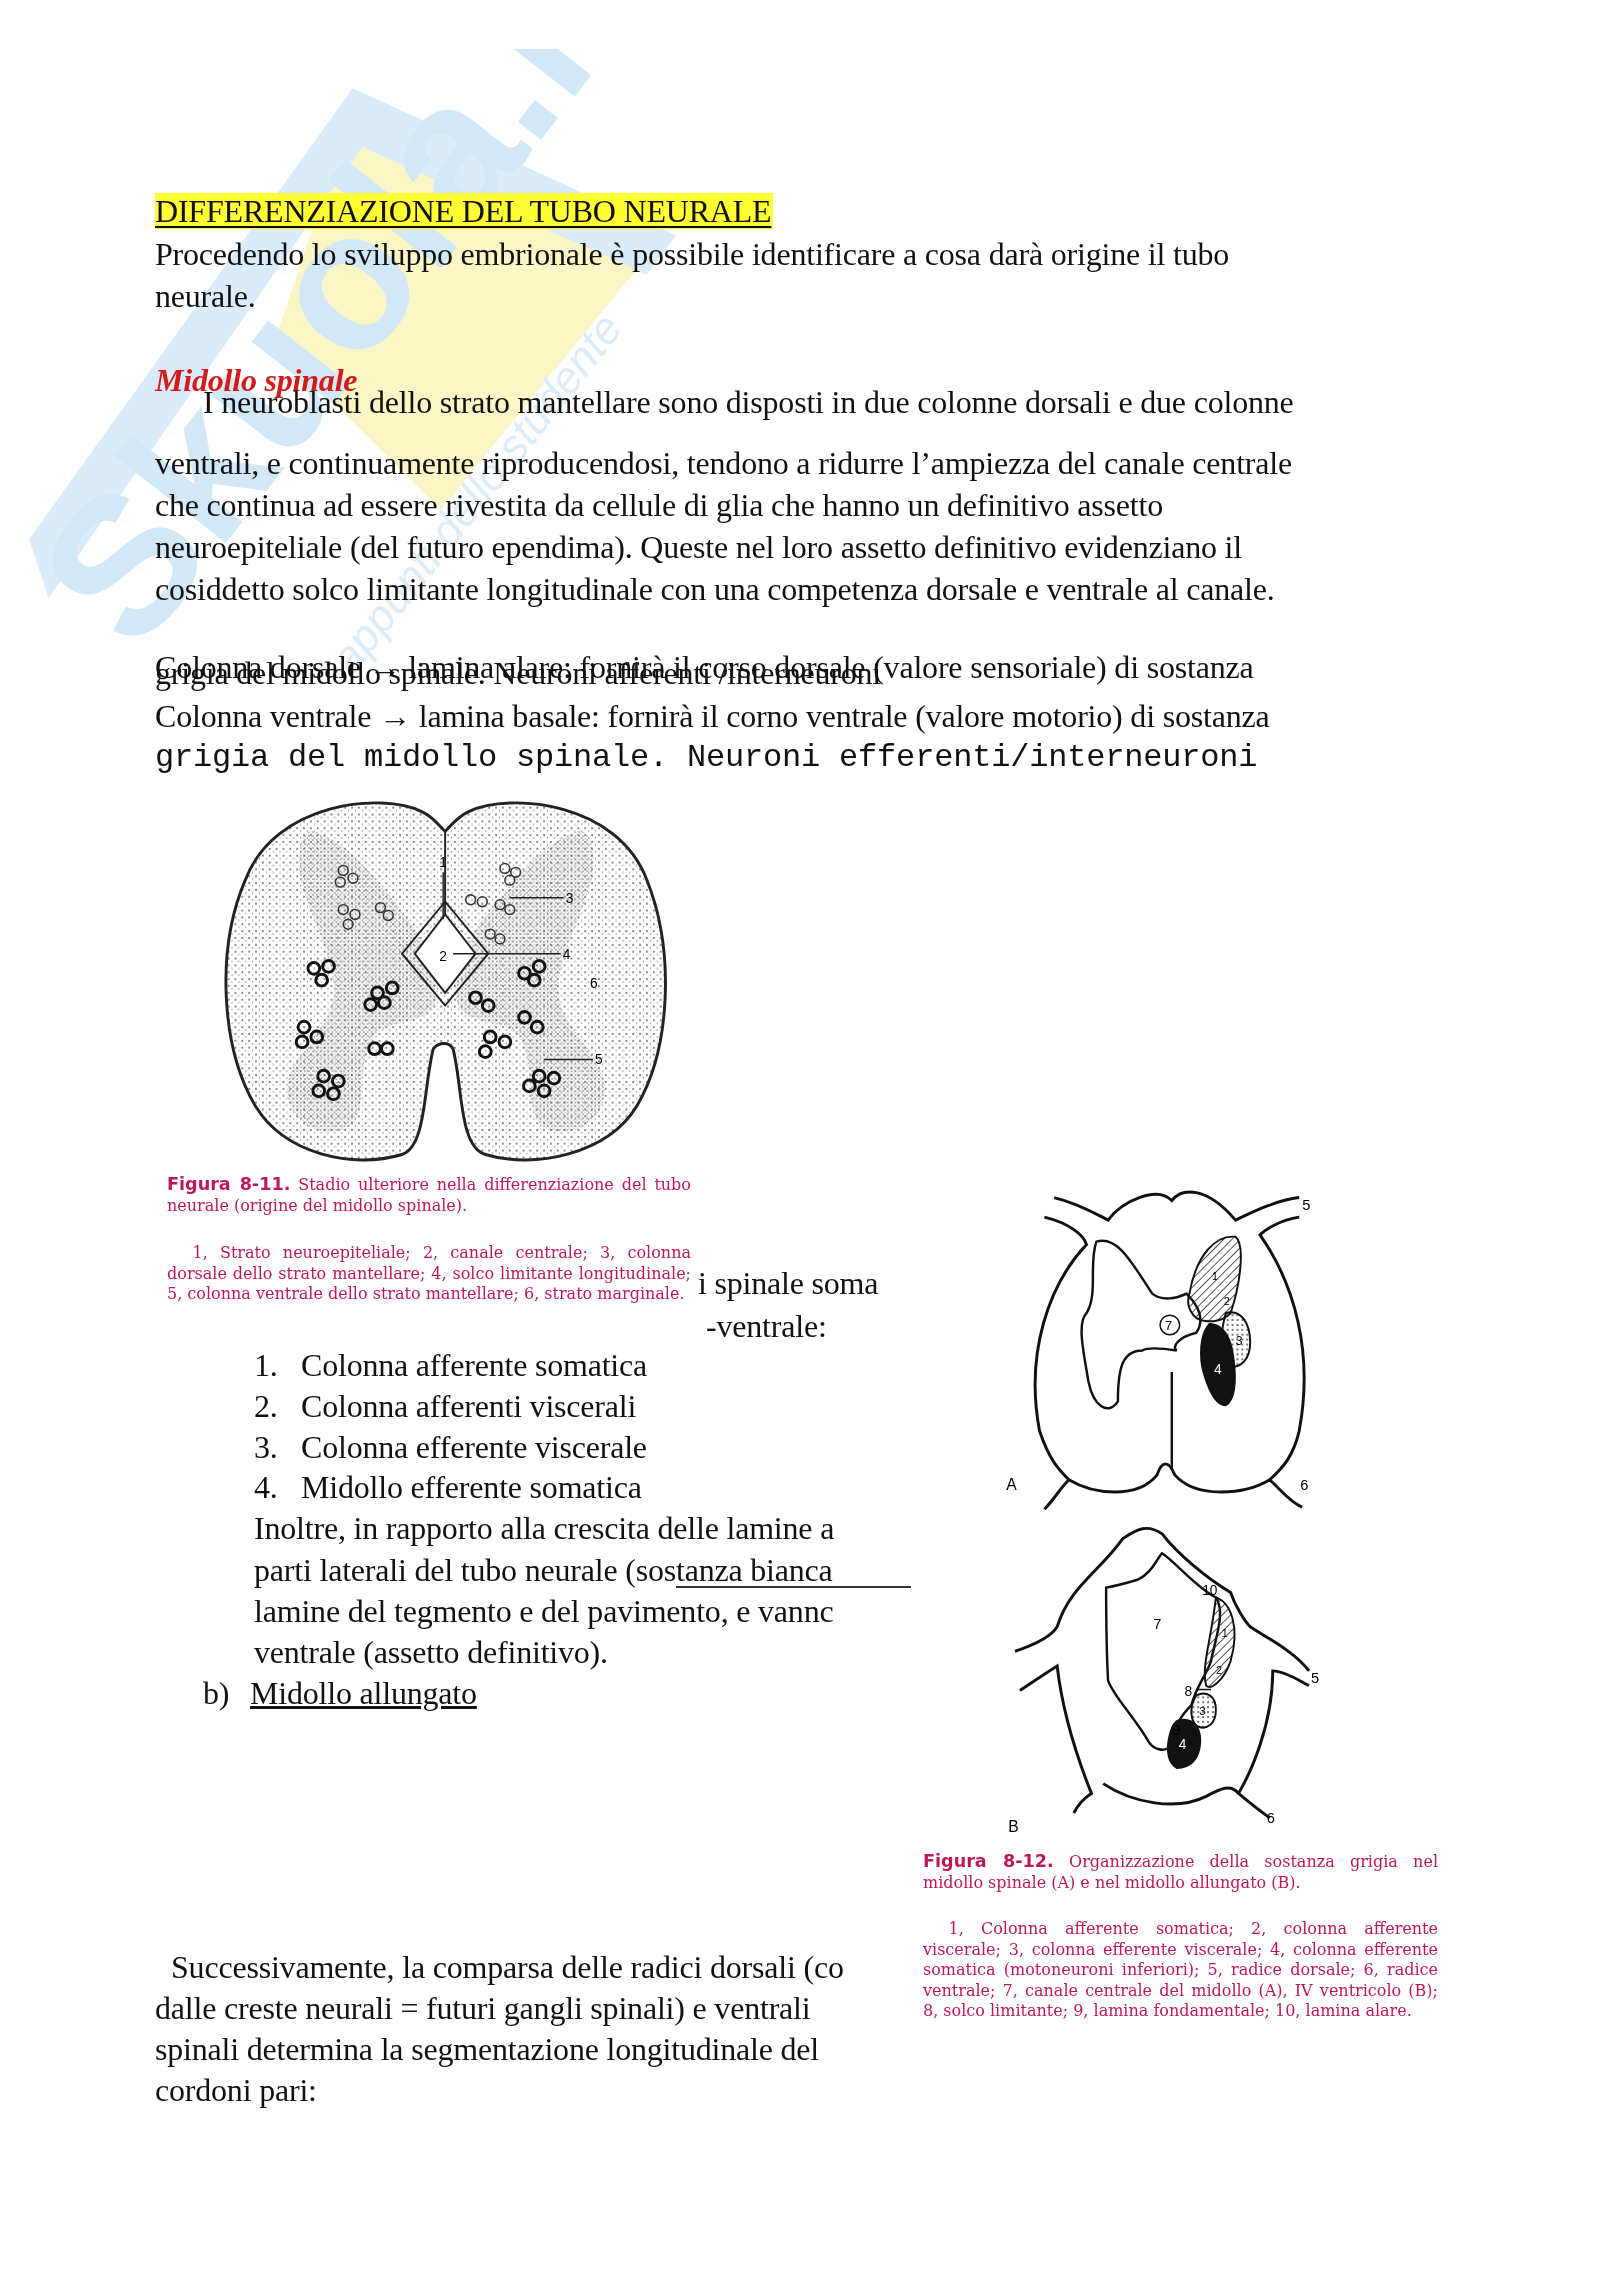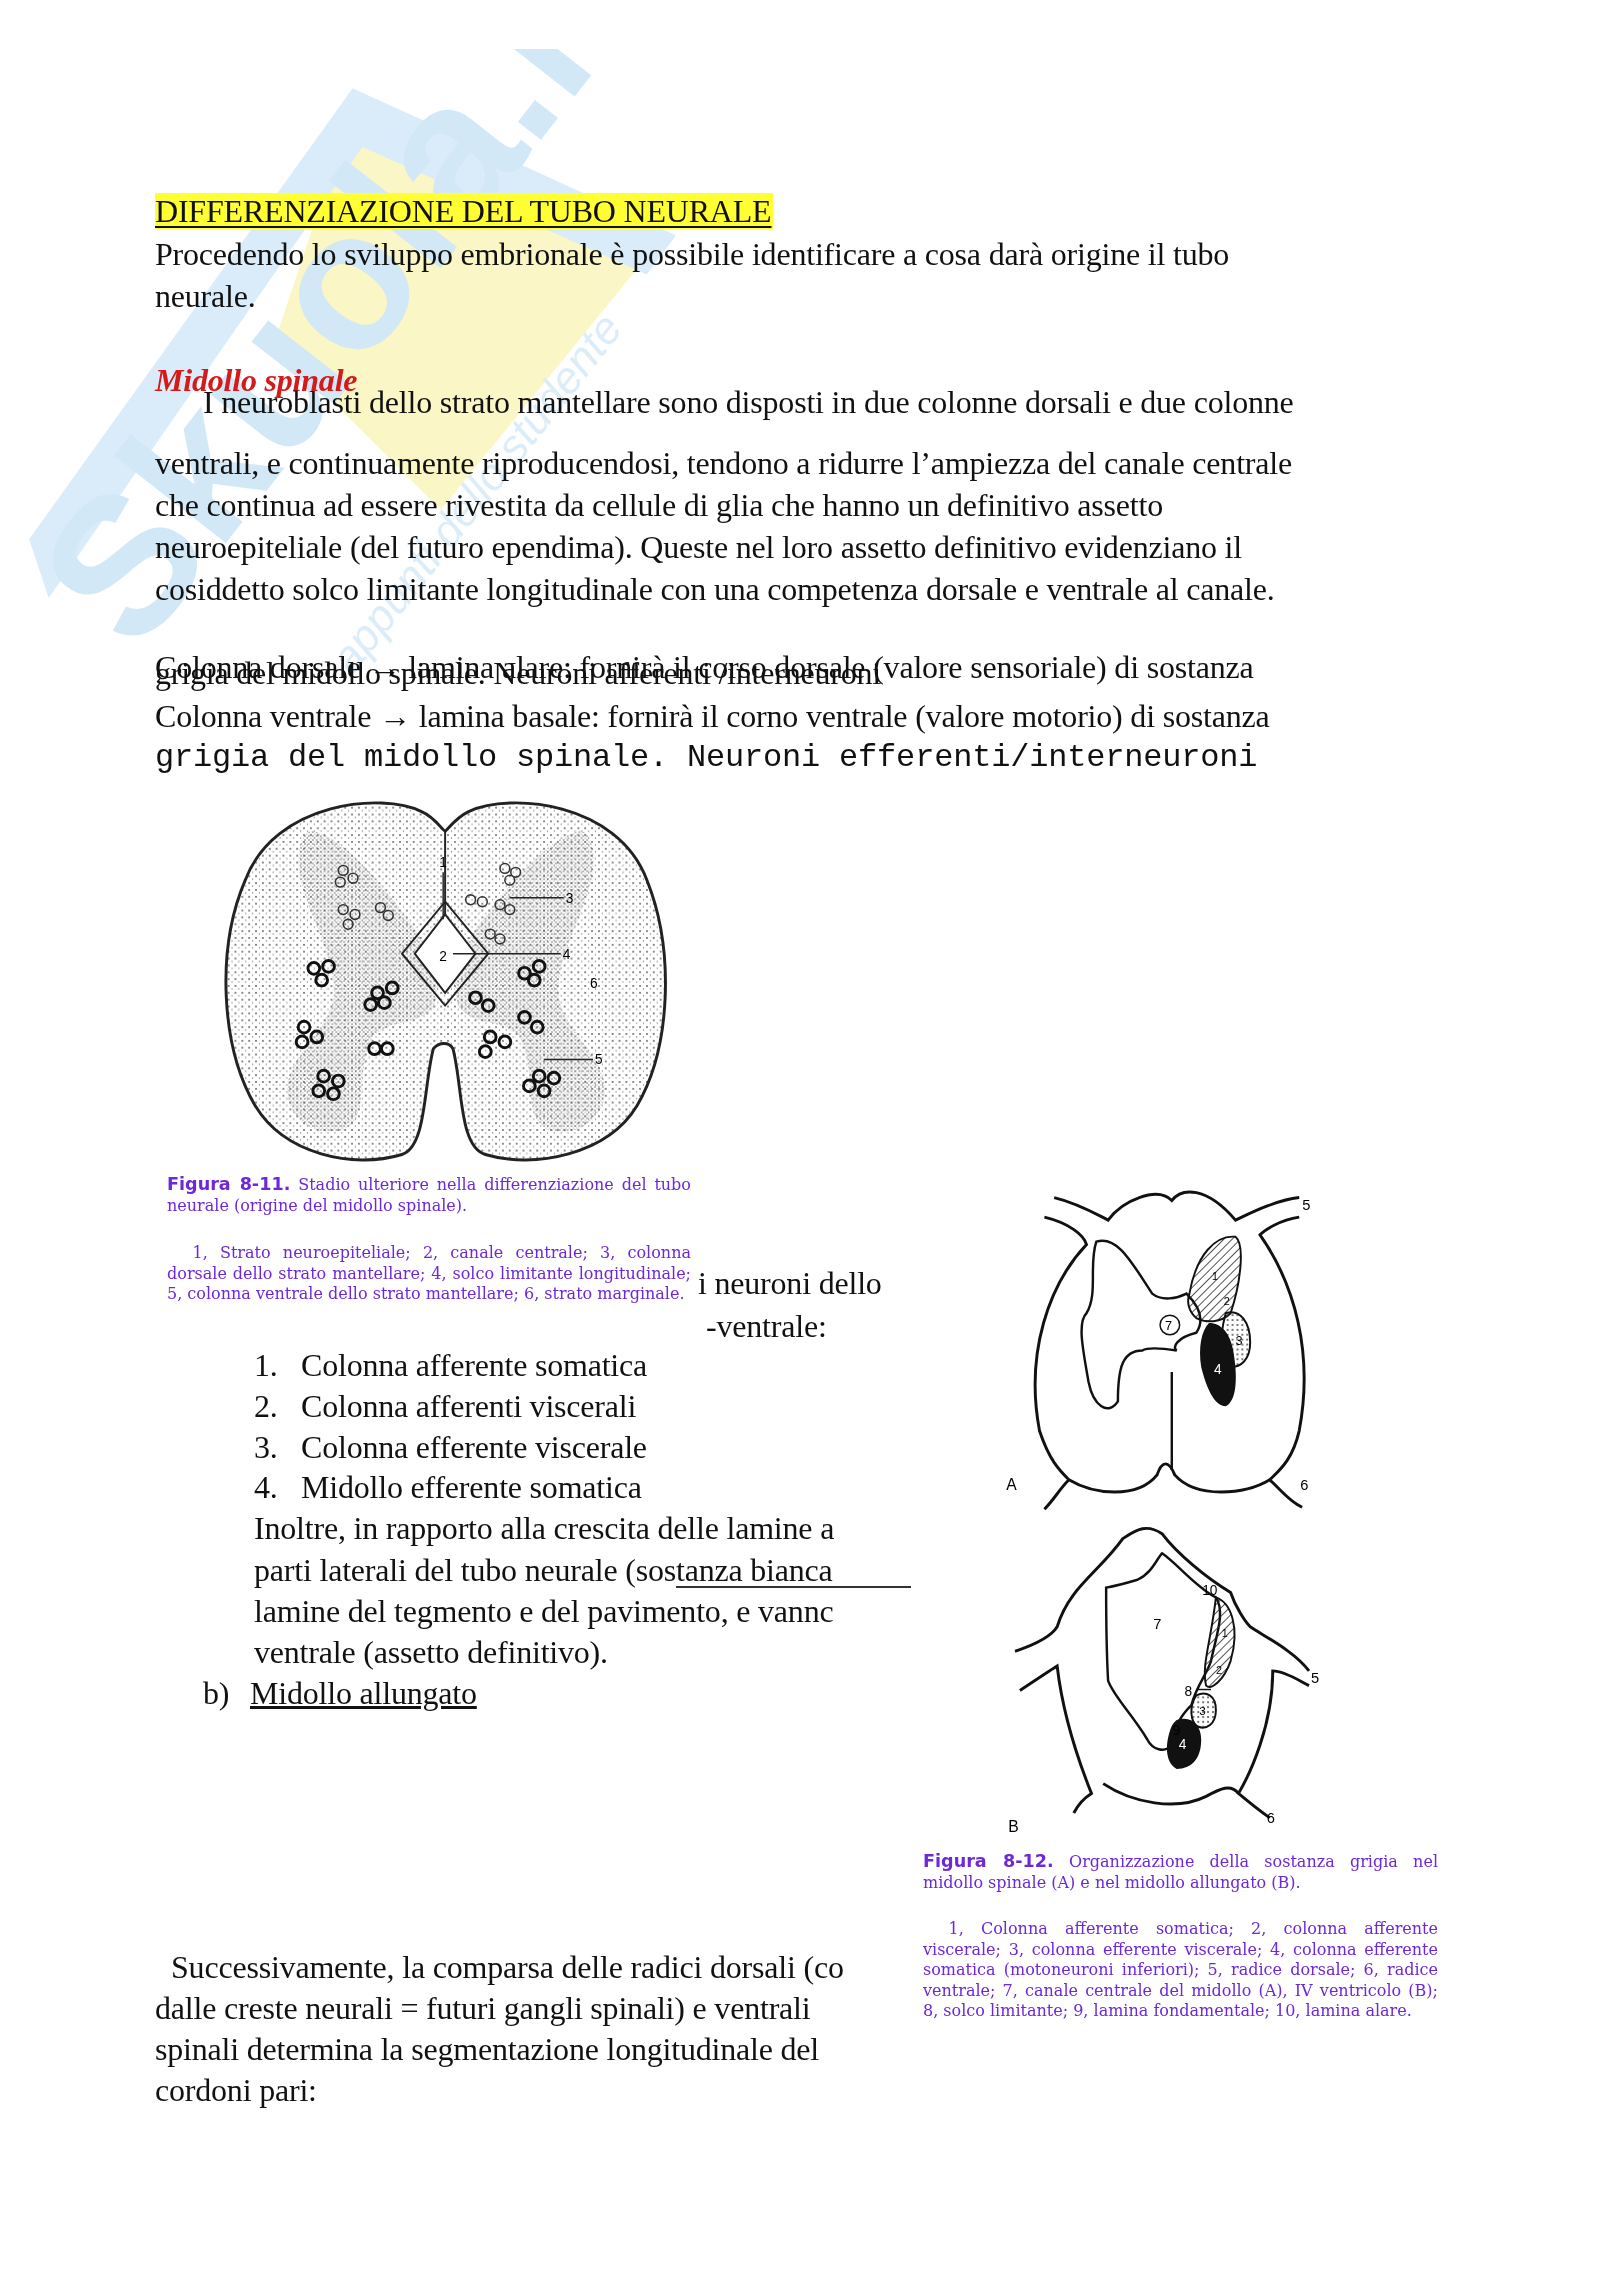--- a/index.html
+++ b/index.html
@@ -3,21 +3,21 @@
 <meta charset="utf-8">
 <style>
   html, body { margin: 0; padding: 0; background: #ffffff; }
   body { width: 1620px; height: 2293px; position: relative; overflow: hidden;
          font-family: "Liberation Serif", "DejaVu Serif", serif; color: #111; }
   .wm { position: absolute; left: 29px; top: 49px; width: 706px; height: 745px; pointer-events: none; }
   .abs { position: absolute; }
   .line { position: absolute; font-size: 32px; line-height: 42px; white-space: nowrap; letter-spacing: -0.2px; }
   .title { background: #ffff33; text-decoration: underline; text-decoration-thickness: 2px; text-underline-offset: 3.9px; padding-right: 2px; margin-top: 45px; }
   .section { color: #d41a1a; font-weight: bold; font-style: italic; }
-  .cap { font-family: "DejaVu Serif", "Liberation Serif", serif; font-size: 16px; line-height: 20.6px; color: #6d28d9; position: absolute; }
+  .cap { font-family: "DejaVu Serif", "Liberation Serif", serif; font-size: 16px; line-height: 20.6px; color: #be185d; position: absolute; }
   .cap b.fig { font-family: "DejaVu Sans", "Liberation Sans", sans-serif; font-weight: bold; font-size: 17.6px; }
   .legend { text-indent: 25.5px; text-align: justify; }
   .num { display: inline-block; width: 47px; }
   .cover { position: absolute; background: #fff; }
   svg text { font-family: "Liberation Sans", "DejaVu Sans", sans-serif; }
 </style>
 </head>
 <body>
 
 <svg class="wm" viewBox="0 0 720 760">
@@ -129,21 +129,21 @@
   <text x="397" y="278" font-size="14">5</text>
   <text x="392" y="200" font-size="14">6</text>
 </svg>
 
 <div class="cap" style="left:167px; top:1174px; width:524px; text-align:justify;">
   <b class="fig">Figura 8-11.</b>
   <span>Stadio ulteriore nella differenziazione del tubo neurale (origine del midollo spinale).</span>
 </div>
 <div class="cap legend" style="left:167px; top:1243px; width:524px;">1, Strato neuroepiteliale; 2, canale centrale; 3, colonna dorsale dello strato mantellare; 4, solco limitante longitudinale; 5, colonna ventrale dello strato mantellare; 6, strato marginale.</div>
 
-<div class="line" style="left:698px; top:1262px;">i neuroni dello</div>
+<div class="line" style="left:698px; top:1262px;">i spinale soma</div>
 <div class="line" style="left:706px; top:1305px;">-ventrale:</div>
 
 <div class="line" style="left:254px; top:1344px;"><span class="num">1.</span><span>Colonna afferente somatica</span></div>
 <div class="line" style="left:254px; top:1385px;"><span class="num">2.</span><span>Colonna afferenti viscerali</span></div>
 <div class="line" style="left:254px; top:1426px;"><span class="num">3.</span><span>Colonna efferente viscerale</span></div>
 <div class="line" style="left:254px; top:1466px;"><span class="num">4.</span><span>Midollo efferente somatica</span></div>
 
 <div class="line" style="left:254px; top:1507px;">Inoltre, in rapporto alla crescita delle lamine a</div>
 <div class="line" style="left:254px; top:1549px;">parti laterali del tubo neurale (sostanza bianca</div>
 <div class="line" style="left:254px; top:1590px;">lamine del tegmento e del pavimento, e vannc</div>

